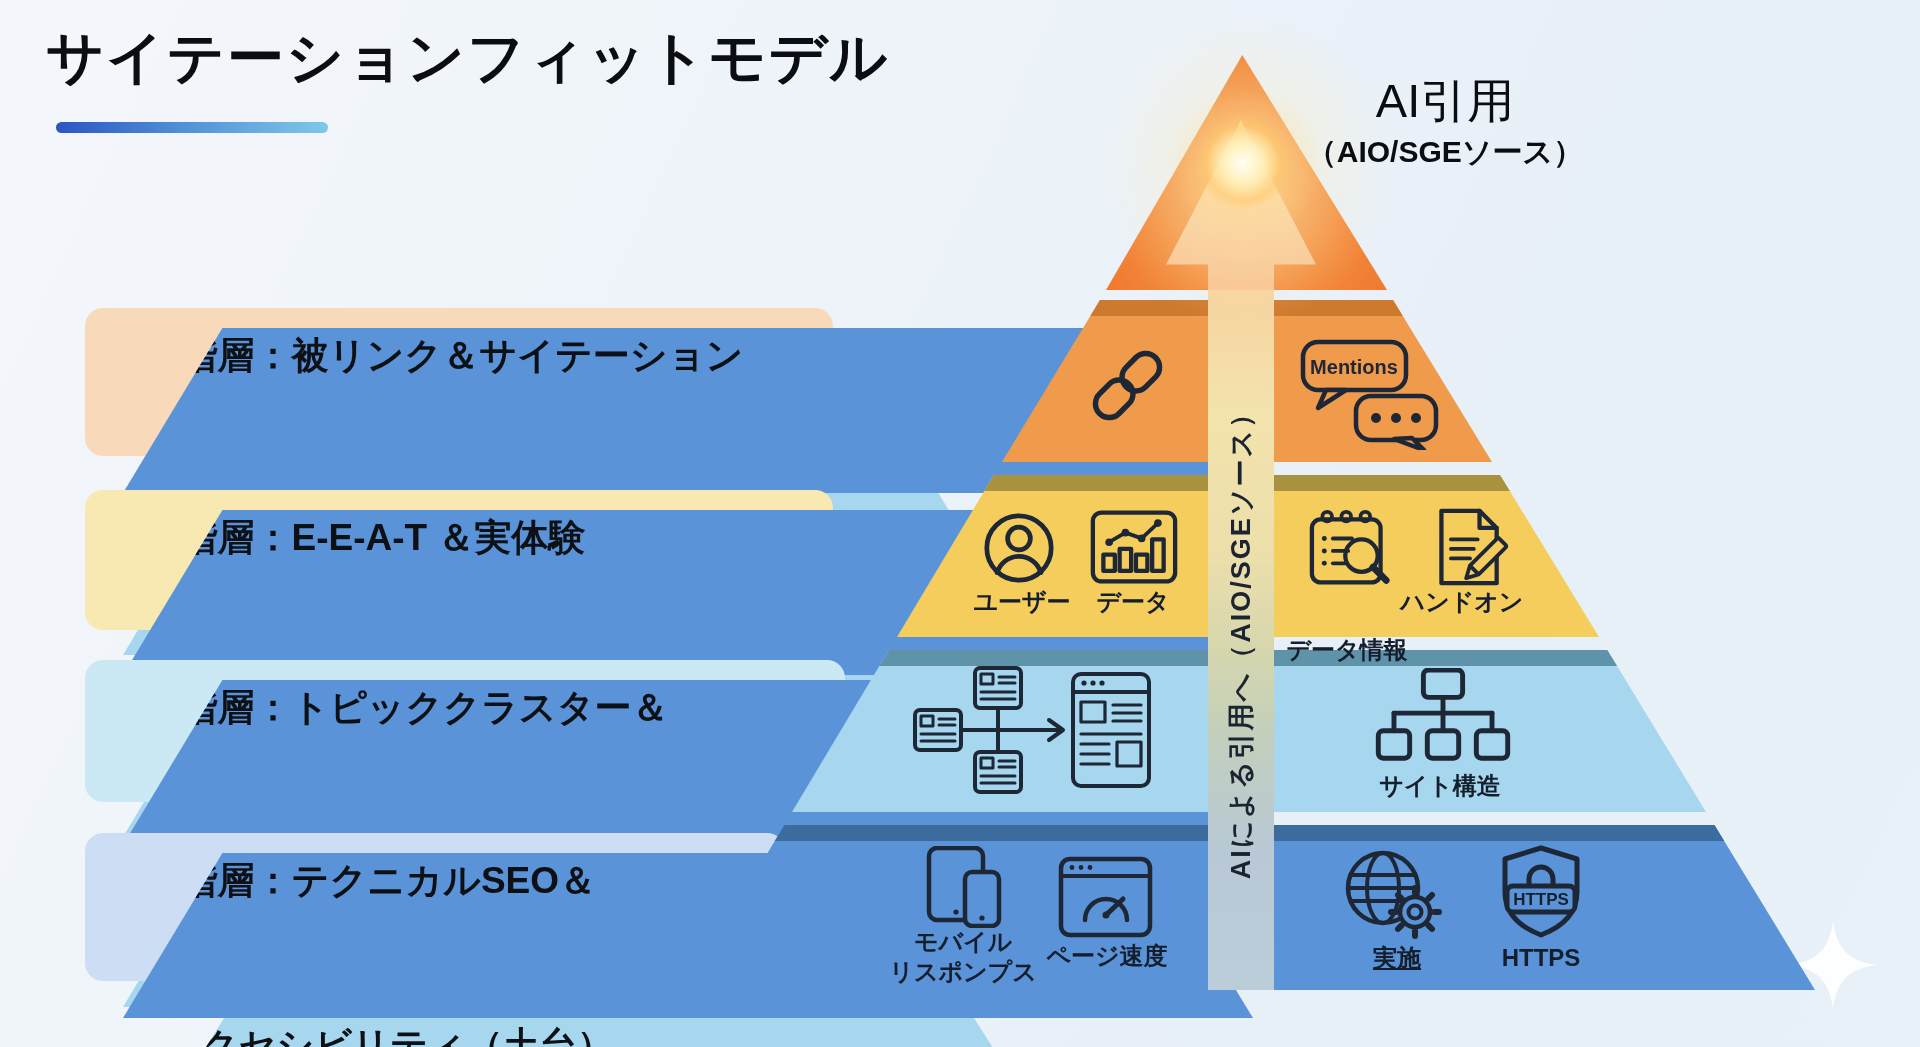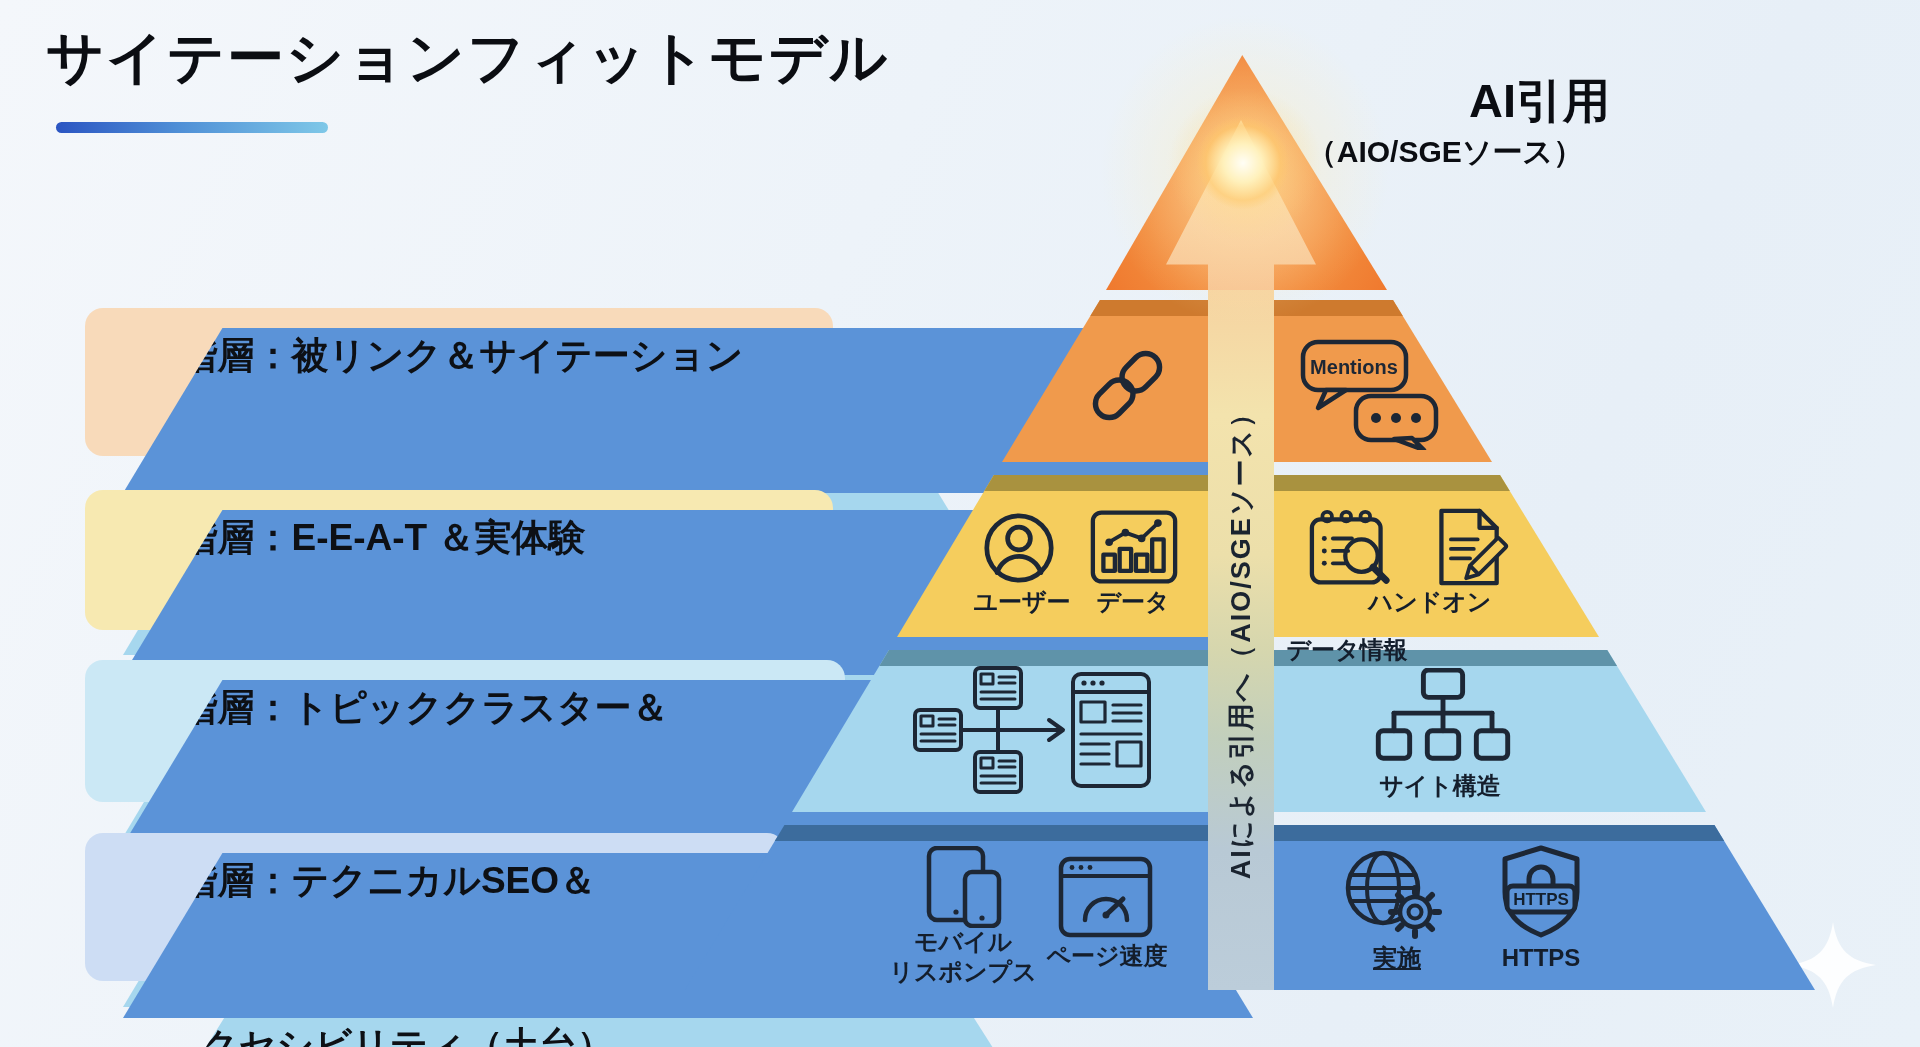--- a/index.html
+++ b/index.html
@@ -16,21 +16,21 @@
 
   
   .main-title{
     left:46px;top:20px;font-size:57px;font-weight:900;letter-spacing:2px;color:#0b0d12;
   }
   .title-underline{
     left:56px;top:122px;width:272px;height:11px;border-radius:6px;
     background:linear-gradient(90deg,#2b55c2 0%,#4f8fd6 45%,#7fc8e8 100%);
   }
   .apex-label{left:1280px;top:74px;width:330px;text-align:center;z-index:7;}
-  .apex-heading{font-size:47px;font-weight:700;color:#0b0d12;line-height:1.15;text-align:right;}
+  .apex-heading{font-size:47px;font-weight:400;color:#0b0d12;line-height:1.15;}
   .apex-subheading{font-size:30px;font-weight:800;color:#0b0d12;margin-top:4px;}
 
   
   .tier-box{border-radius:18px;z-index:2;padding:20px 0 0 38px;box-sizing:border-box;}
   .tier-box .l1,.tier-box .l2{font-size:37px;font-weight:900;line-height:1.5;color:#0d1015;}
   .box-t4{left:85px;top:308px;width:748px;height:148px;background:#f8daba;}
   .box-t3{left:85px;top:490px;width:748px;height:140px;background:#f7e9b1;}
   .box-t2{left:85px;top:660px;width:760px;height:142px;background:#cbe8f5;}
   .box-t1{left:85px;top:833px;width:700px;height:148px;background:#cdddf4;}
   .box-t1 .l2{padding-left:40px;}
@@ -227,21 +227,21 @@
       <path d="M52 4 V22 H70"></path>
       <line x1="22" y1="34" x2="50" y2="34" stroke-width="4"></line>
       <line x1="22" y1="44" x2="46" y2="44" stroke-width="4"></line>
       <line x1="22" y1="54" x2="42" y2="54" stroke-width="4"></line>
       <g transform="rotate(45 56 56)">
         <rect x="50" y="28" width="13" height="42" rx="2" fill="#f5cd5d" stroke-width="4"></rect>
         <path d="M50 70 H63 L56.5 82 Z" fill="#f5cd5d" stroke-width="4"></path>
       </g>
     </svg>
   </div>
-  <div class="abs cap" style="left:1350px;top:588px;width:160px;">ハンドオン</div>
+  <div class="abs cap" style="left:1382px;top:588px;width:160px;">ハンドオン</div>
 
   <div class="abs icon" style="left:913px;top:666px;width:240px;height:128px;">
     <svg viewBox="0 0 240 128" fill="none" stroke="#1d2735" stroke-width="4" stroke-linejoin="round" stroke-linecap="round">
       <line x1="85" y1="42" x2="85" y2="86"></line>
       <line x1="48" y1="64" x2="146" y2="64"></line>
       <polyline points="136,54 150,64 136,74"></polyline>
       <rect x="62" y="2" width="46" height="40" rx="5" fill="#a6d7ee"></rect>
       <rect x="2" y="44" width="46" height="40" rx="5" fill="#a6d7ee"></rect>
       <rect x="62" y="86" width="46" height="40" rx="5" fill="#a6d7ee"></rect>
       <g stroke-width="3">

